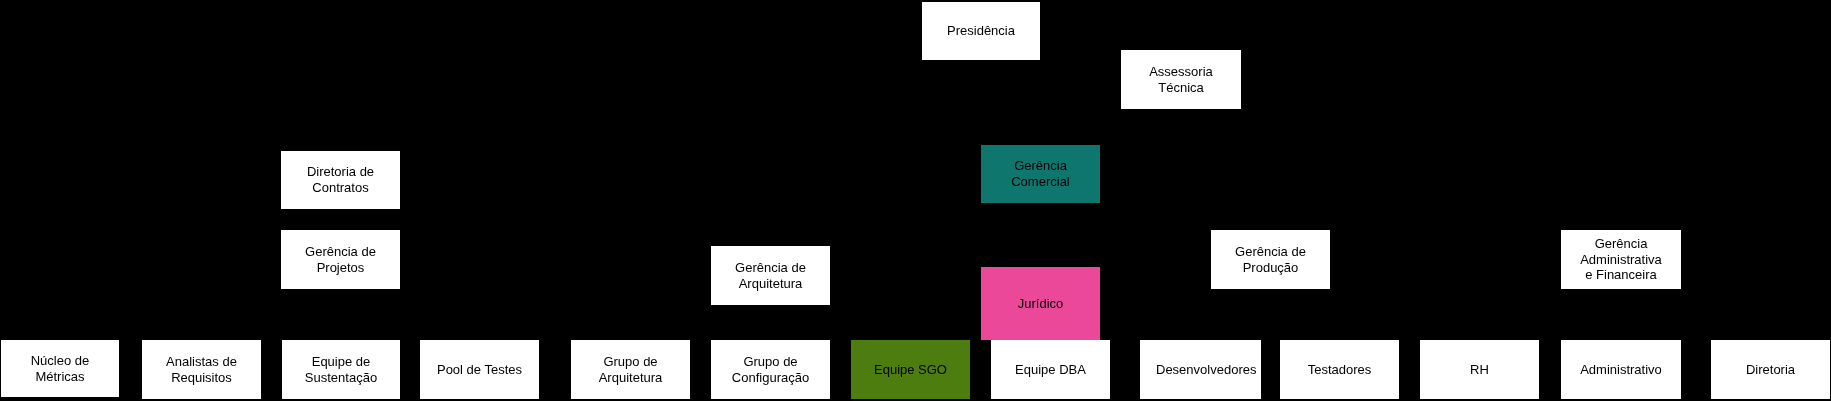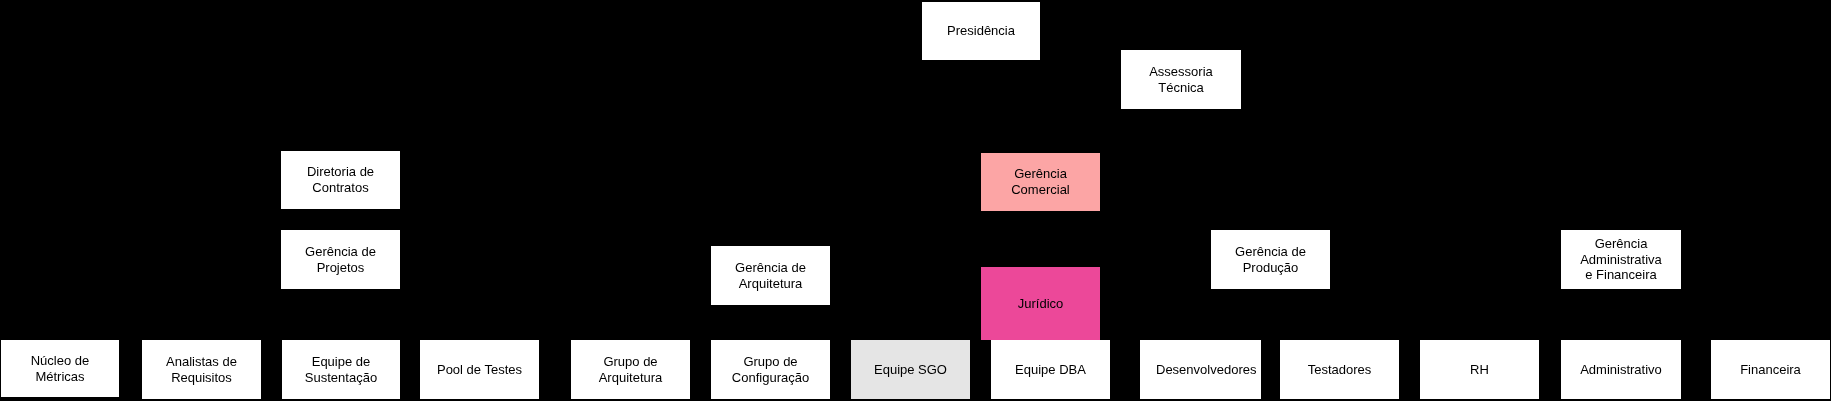--- a/index.html
+++ b/index.html
@@ -40,21 +40,21 @@
 <div class="canvas" style="background: rgb(0, 0, 0);">
     <div class="org-node" style="left: 922px; top: 2px; width: 118px; height: 58px; background: rgb(255, 255, 255); color: rgb(0, 0, 0);">
     <span class="org-node-label">Presidência</span>
   </div>
     <div class="org-node" style="left: 1121px; top: 50px; width: 120px; height: 59px; background: rgb(255, 255, 255); color: rgb(0, 0, 0);">
     <span class="org-node-label">Assessoria Técnica</span>
   </div>
     <div class="org-node" style="left: 281px; top: 151px; width: 119px; height: 58px; background: rgb(255, 255, 255); color: #000000;">
     <span class="org-node-label">Diretoria de Contratos</span>
   </div>
-    <div class="org-node" style="left: 981px; top: 153px; width: 119px; height: 58px; background: #fca5a5; color: rgb(0, 0, 0); justify-content: flex-end;">
+    <div class="org-node" style="left: 981px; top: 145px; width: 119px; height: 58px; background: #0f766e; color: rgb(0, 0, 0); justify-content: flex-end;">
     <span class="org-node-label">Gerência Comercial</span>
   </div>
     <div class="org-node" style="left: 281px; top: 230px; width: 119px; height: 59px; background: rgb(255, 255, 255); color: rgb(0, 0, 0);">
     <span class="org-node-label">Gerência de Projetos</span>
   </div>
     <div class="org-node" style="left: 711px; top: 230px; width: 119px; height: 59px; background: rgb(255, 255, 255); color: rgb(0, 0, 0); margin-top: 16px;">
     <span class="org-node-label">Gerência de Arquitetura</span>
   </div>
     <div class="org-node" style="left: 981px; top: 230px; width: 119px; height: 73px; background: #ec4899; color: rgb(0, 0, 0); margin-top: 37px;">
     <span class="org-node-label">Jurídico</span>
@@ -76,34 +76,34 @@
   </div>
     <div class="org-node" style="left: 420px; top: 340px; width: 119px; height: 59px; background: rgb(255, 255, 255); color: rgb(0, 0, 0);">
     <span class="org-node-label">Pool de Testes</span>
   </div>
     <div class="org-node" style="left: 571px; top: 340px; width: 119px; height: 59px; background: rgb(255, 255, 255); color: rgb(0, 0, 0);">
     <span class="org-node-label">Grupo de Arquitetura</span>
   </div>
     <div class="org-node" style="left: 711px; top: 340px; width: 119px; height: 59px; background: rgb(255, 255, 255); color: rgb(0, 0, 0);">
     <span class="org-node-label">Grupo de Configuração</span>
   </div>
-    <div class="org-node" style="left: 851px; top: 340px; width: 119px; height: 59px; background: #e5e5e5; color: rgb(0, 0, 0);">
+    <div class="org-node" style="left: 851px; top: 340px; width: 119px; height: 59px; background: #4d7c0f; color: rgb(0, 0, 0);">
     <span class="org-node-label">Equipe SGO</span>
   </div>
     <div class="org-node" style="left: 991px; top: 340px; width: 119px; height: 59px; background: rgb(255, 255, 255); color: rgb(0, 0, 0);">
     <span class="org-node-label">Equipe DBA</span>
   </div>
     <div class="org-node" style="left: 1140px; top: 340px; width: 121px; height: 59px; background: rgb(255, 255, 255); color: rgb(0, 0, 0);">
     <span class="org-node-label">Desenvolvedores</span>
   </div>
     <div class="org-node" style="left: 1280px; top: 340px; width: 119px; height: 59px; background: rgb(255, 255, 255); color: rgb(0, 0, 0);">
     <span class="org-node-label">Testadores</span>
   </div>
     <div class="org-node" style="left: 1420px; top: 340px; width: 119px; height: 59px; background: rgb(255, 255, 255); color: rgb(0, 0, 0);">
     <span class="org-node-label">RH</span>
   </div>
     <div class="org-node" style="left: 1561px; top: 340px; width: 120px; height: 59px; background: rgb(255, 255, 255); color: rgb(0, 0, 0);">
     <span class="org-node-label">Administrativo</span>
   </div>
     <div class="org-node" style="left: 1711px; top: 340px; width: 119px; height: 59px; background: rgb(255, 255, 255); color: rgb(0, 0, 0);">
-    <span class="org-node-label">Financeira</span>
+    <span class="org-node-label">Diretoria</span>
   </div>
   </div>
 
 </body></html>

